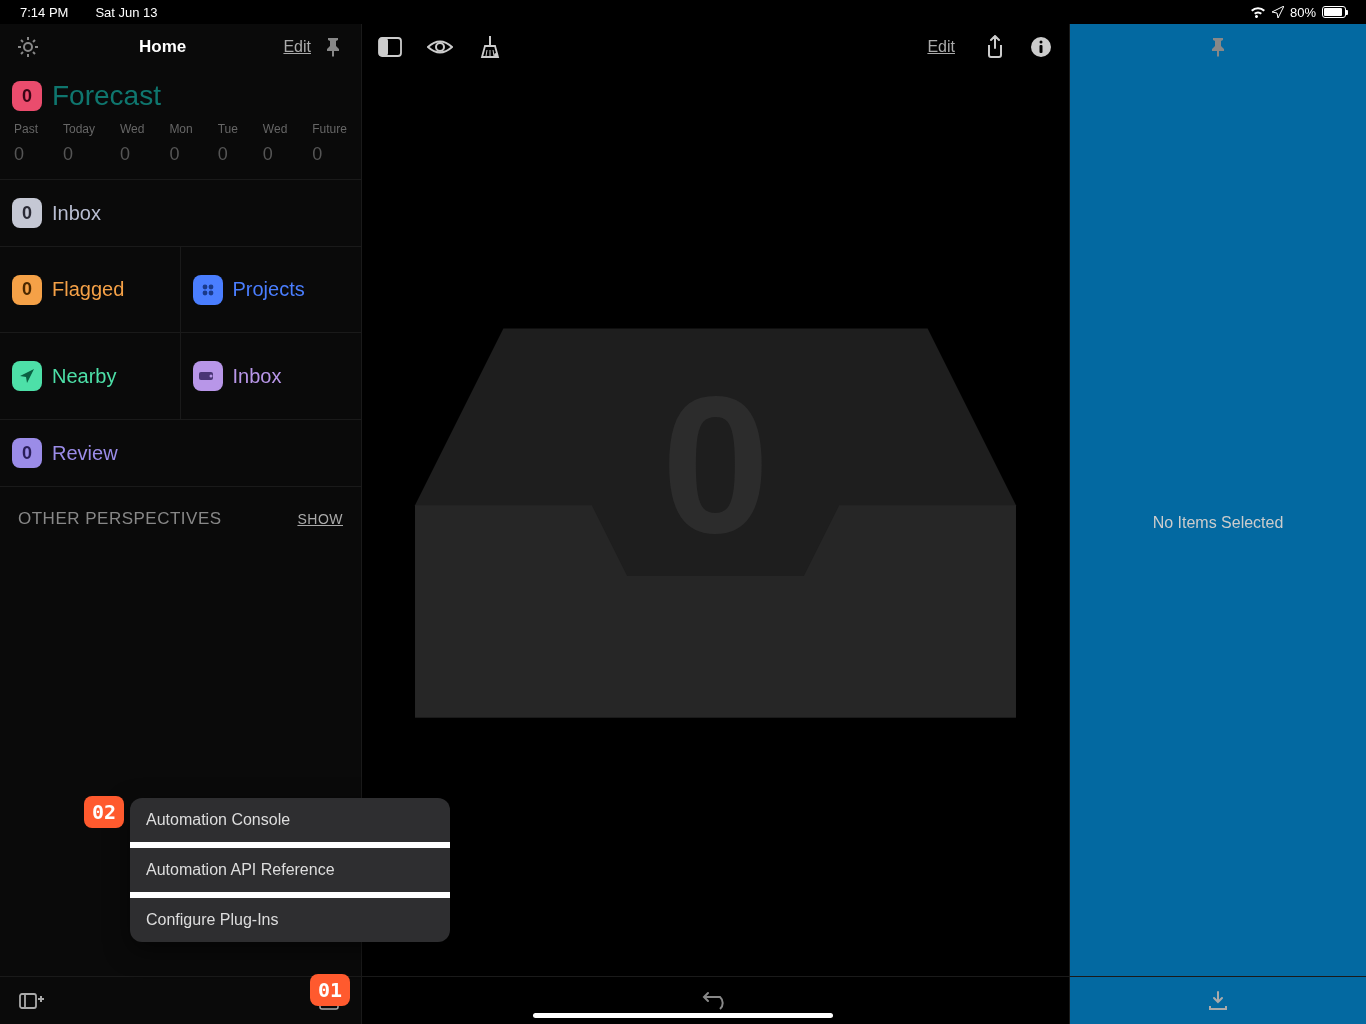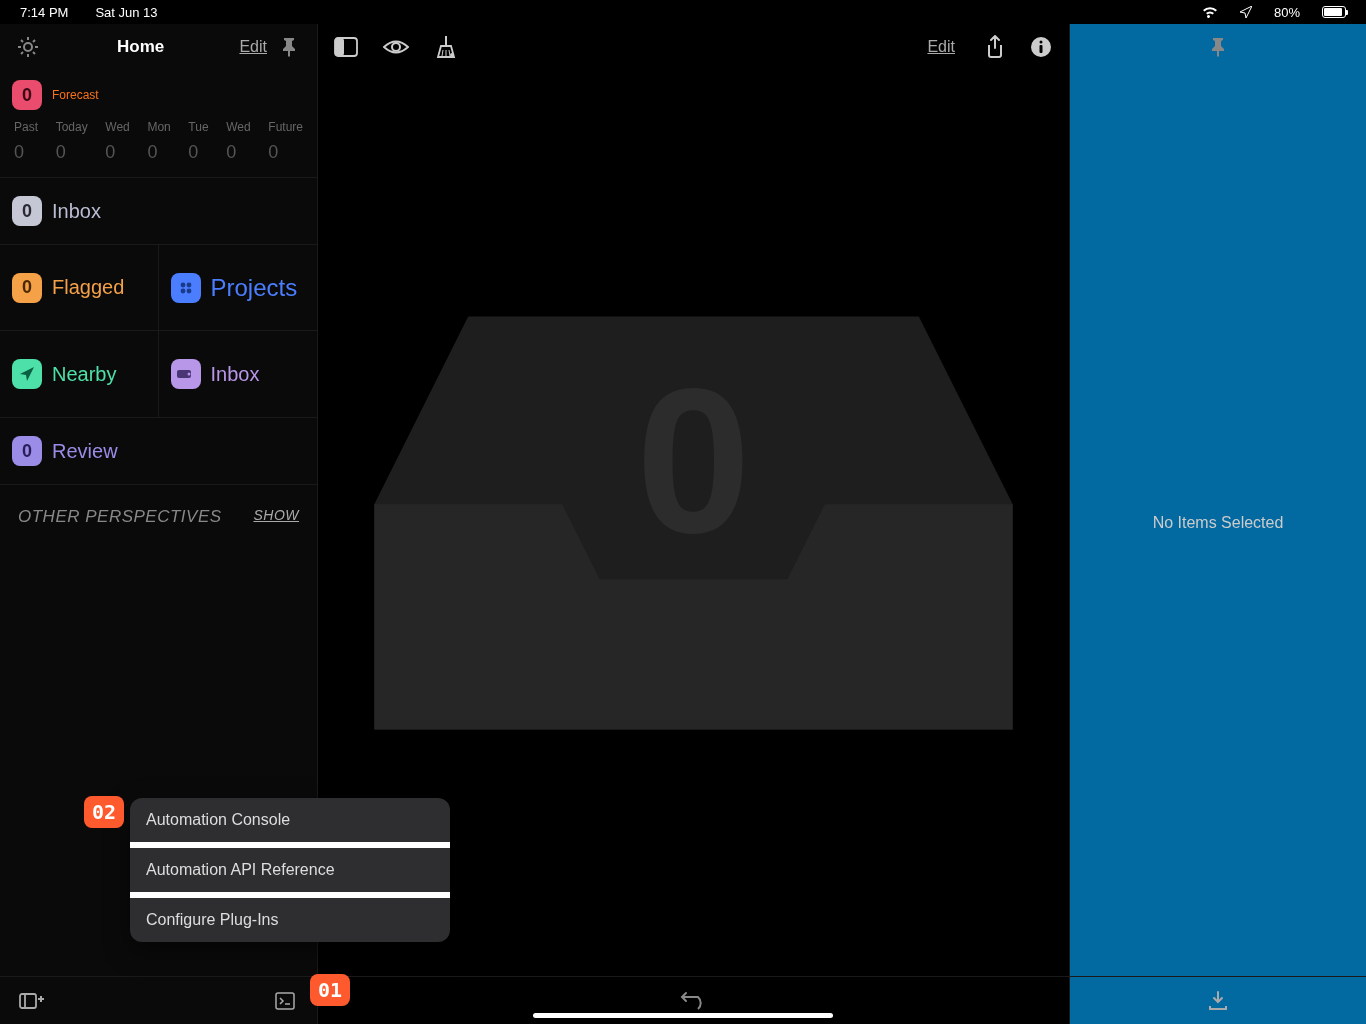--- a/index.html
+++ b/index.html
@@ -15,78 +15,78 @@
 .status-bar {
   height: 24px;
   display: flex;
   justify-content: space-between;
   align-items: center;
   padding: 0 20px;
   font-size: 13px;
   font-weight: 500;
 }
 .status-left { display: flex; gap: 27px; }
-.status-right { display: flex; gap: 22px; align-items: center; }
+.status-right { display: flex; gap: 6px; align-items: center; }
 .battery-icon { width: 24px; height: 12px; border: 1px solid #fff; border-radius: 3px; position: relative; }
 .battery-icon::after { content: ""; position: absolute; right: -3px; top: 3px; width: 2px; height: 5px; background: #fff; border-radius: 0 1px 1px 0; }
 .battery-fill { position: absolute; left: 1px; top: 1px; width: 80%; height: calc(100% - 2px); background: #fff; border-radius: 1px; }
 
 .main-layout { display: flex; height: calc(100% - 24px); }
 
 .sidebar {
-  width: 318px;
+  width: 362px;
   background: #0a0a0a;
   display: flex;
   flex-direction: column;
   border-right: 1px solid #1a1a1a;
 }
 .sidebar-header {
   height: 46px;
   display: flex;
   align-items: center;
   justify-content: space-between;
   padding: 0 14px;
 }
 .sidebar-title { font-size: 17px; font-weight: 600; color: #fff; flex:1; text-align:center; }
 .icon-btn { color: #888; cursor: pointer; display: inline-flex; align-items: center; justify-content: center; width: 28px; height: 28px; }
 .edit-link { color: #aaa; text-decoration: underline; font-size: 16px; margin-right: 8px; }
 
 .forecast-section { padding: 10px 12px 14px; border-bottom: 1px solid #1a1a1a; }
 .forecast-row { display: flex; align-items: center; gap: 10px; }
 .badge { width: 30px; height: 30px; border-radius: 8px; display: flex; align-items: center; justify-content: center; font-size: 18px; font-weight: 600; }
 .badge-forecast { background: #ea4c6d; color: #3a0515; }
-.forecast-label { font-size: 12px; font-weight: 400; color: #f97316; }
+.forecast-label { font-size: 28px; font-weight: 400; color: #0f766e; }
 .forecast-days { display: flex; justify-content: space-between; margin-top: 10px; padding: 0 2px; }
 .day-col { display:flex; flex-direction:column; gap:8px;}
 .day-name { font-size: 12px; color: #666; }
 .day-count { font-size: 18px; color: #555; }
 
 .inbox-section { padding: 18px 12px; border-bottom: 1px solid #1a1a1a; }
 .inbox-row { display: flex; align-items: center; gap: 10px; }
 .badge-inbox { background: #c5c8d4; color: #2a2a35; }
 .inbox-label { font-size: 20px; color: #b8bdd1; }
 
 .grid-section { display: flex; flex-wrap: wrap; border-bottom: 1px solid #1a1a1a; }
 .grid-cell { width: 50%; height: 86px; display: flex; align-items: center; gap: 10px; padding: 0 12px; border-right: 1px solid #1a1a1a; border-bottom: 1px solid #1a1a1a; }
 .grid-cell:nth-child(2n) { border-right: none; }
 .grid-section .grid-cell:nth-child(3), .grid-section .grid-cell:nth-child(4){border-bottom:none;}
 .badge-flagged { background: #f5a147; color: #4a2800; }
 .label-flagged { font-size: 20px; color: #f5a147; }
 .badge-projects { background: #4a7eff; color: #fff; display:flex; align-items:center; justify-content:center; }
-.label-projects { font-size: 24px; color: #4a7eff; text-align: center; }
+.label-projects { font-size: 20px; color: #4a7eff; text-align: center; }
 .badge-nearby { background: #4de0a8; color: #fff; }
 .label-nearby { font-size: 20px; color: #4de0a8; }
 .badge-tags { background: #b896e8; color: #fff; }
 .label-tags { font-size: 20px; color: #b896e8; }
 .badge-review { background: #9b8ce8; color: #2a1e5a; }
 .label-review { font-size: 20px; color: #9b8ce8; }
 
 .review-section { padding: 18px 12px; border-bottom: 1px solid #1a1a1a; }
 
-.other-section { padding: 22px 18px; display: flex; justify-content: space-between; align-items: flex-start; font-style: italic; }
+.other-section { padding: 22px 18px; display: flex; justify-content: space-between; align-items: center; }
 .other-label { font-size: 17px; color: #888; letter-spacing: 0.5px; }
 .show-link { font-size: 14px; color: #aaa; text-decoration: underline; letter-spacing: 0.5px; }
 
 .sidebar-spacer { flex: 1; }
 .sidebar-bottom { height: 48px; display: flex; align-items: center; justify-content: space-between; padding: 0 18px; border-top: 1px solid #1a1a1a; }
 
 .middle-pane { flex: 1; display: flex; flex-direction: column; background: #000; border-right: 1px solid #1a1a1a; }
 .middle-header { height: 46px; display: flex; align-items: center; justify-content: space-between; padding: 0 14px; }
 .middle-header-left { display: flex; gap: 22px; align-items:center;}
 .middle-header-right { display: flex; gap: 18px; align-items: center; }

